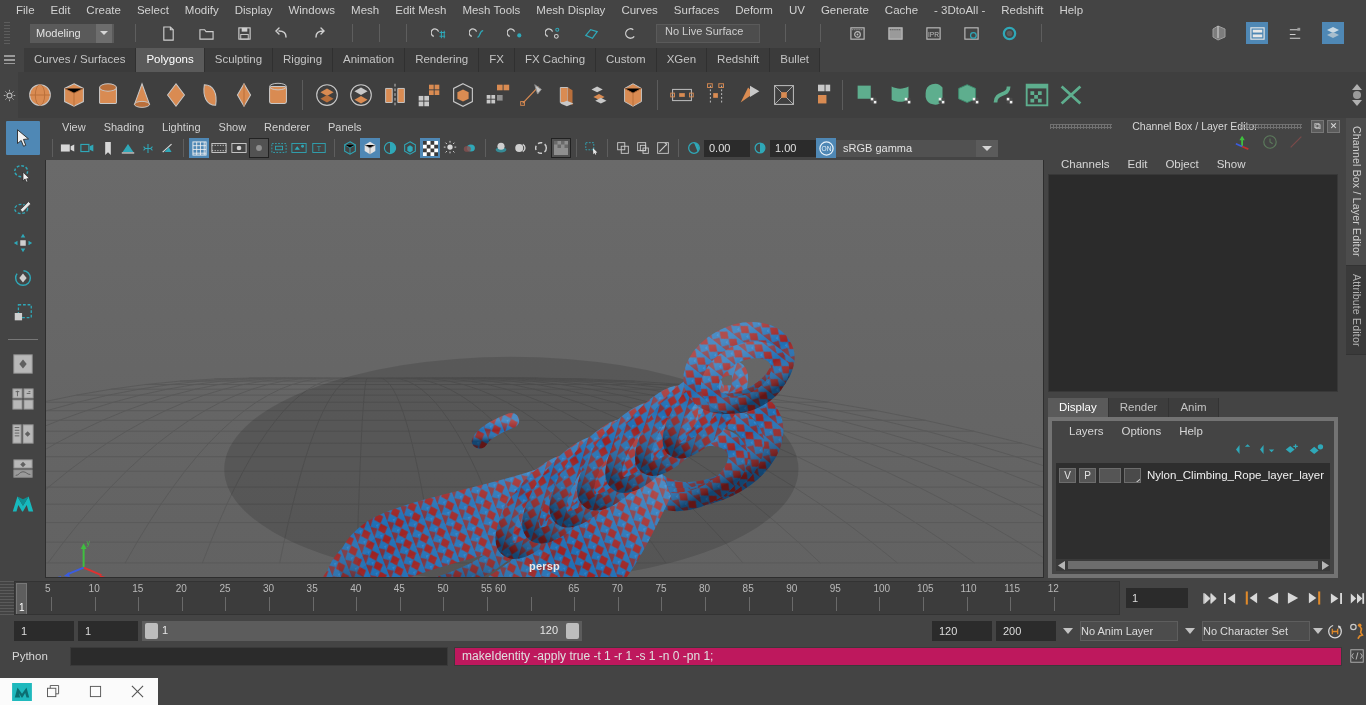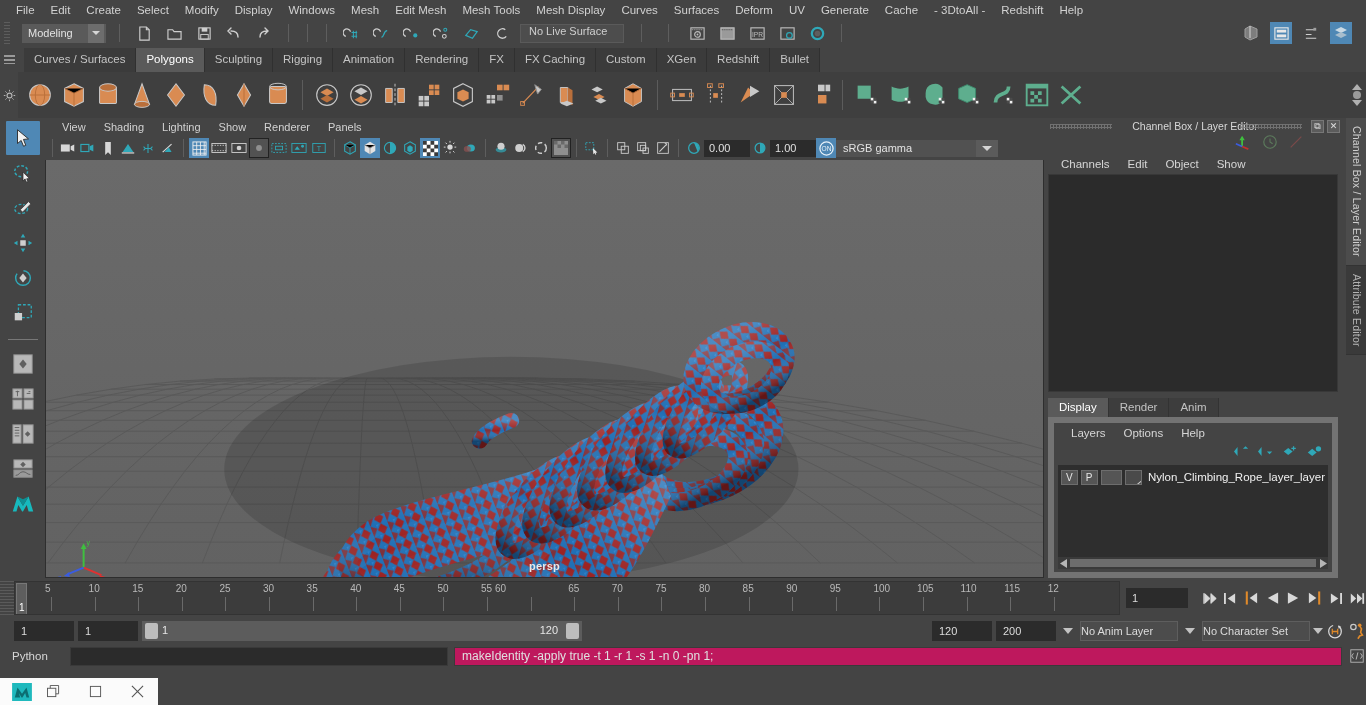--- a/index.html
+++ b/index.html
@@ -10,21 +10,21 @@
     color:#c8c8c8;
     -webkit-font-smoothing:antialiased;
   }
   .app{ position:relative; width:1366px; height:705px; background:#444; }
 
   
   .menubar{ height:20px; background:#444444; display:flex; align-items:center; padding-left:8px; }
   .menubar .mi{ font-size:11.5px; color:#d2d2d2; padding:0 8px; line-height:20px; white-space:nowrap; cursor:default; }
 
   
-  .statusline{ height:26px; background:#444444; display:flex; align-items:center; padding-left:4px; gap:8px; }
+  .statusline{ height:26px; background:#444444; display:flex; align-items:center; padding-left:4px; gap:16px; }
   .grip{ width:6px; height:22px; background:
      repeating-linear-gradient(to bottom, #6a6a6a 0 1px, transparent 1px 3px);
      opacity:.65; margin-right:4px; }
   .modesel{ width:84px; height:19px; background:#5a5a5a; border:none; display:flex; align-items:center;
             padding-left:6px; font-size:11px; color:#e2e2e2; position:relative;}
   .modesel .arr{ position:absolute; right:2px; top:0; width:16px; height:19px; background:#6d6d6d;
             display:flex; align-items:center; justify-content:center;}
   .modesel .arr:after{ content:""; border-left:4px solid transparent; border-right:4px solid transparent;
             border-top:4px solid #d6d6d6; }
   .sep{ width:1px; height:18px; background:#5e5e5e; margin:0 5px; }
@@ -93,21 +93,21 @@
                     repeating-linear-gradient(to bottom,#7d7d7d 0 1px,transparent 1px 3px);
          background-size:3px 3px; opacity:.8;}
   .win-btn{ width:13px;height:13px;background:#5c5c5c;border:1px solid #777;display:inline-flex;
             align-items:center;justify-content:center;font-size:9px;color:#e0e0e0;}
   .cbmenu{ height:20px; display:flex; align-items:center; padding-left:8px; gap:0; }
   .cbmenu .mi{ font-size:11.5px; color:#d6d6d6; padding:0 9px;}
   .cbarea{ flex:0 0 auto; height:218px; background:#2b2b2b; margin:0 8px 0 4px; border:1px solid #383838;}
   .lay-tabs{ display:flex; align-items:flex-end; padding-left:4px; margin-top:6px;}
   .lay-tab{ font-size:11.5px; padding:3px 11px 4px; background:#3d3d3d; color:#c2c2c2; border-right:1px solid #333;}
   .lay-tab.active{ background:#5a5a5a; color:#fff;}
-  .lay-panel{ margin:0 8px 0 4px; background:#444; border:6px solid #737373; flex:1; display:flex; flex-direction:column;}
+  .lay-panel{ margin:0 8px 0 4px; background:#444; border:4px solid #737373; flex:1; display:flex; flex-direction:column;}
   .lay-menu{ height:20px; display:flex; align-items:center; padding-left:8px;}
   .lay-menu .mi{ font-size:11.5px; color:#d6d6d6; padding:0 9px;}
   .lay-btns{ height:20px; display:flex; align-items:center; justify-content:flex-end; padding-right:10px; gap:8px;}
   .lay-list{ flex:1; background:#2e2e2e; margin:2px 4px 0 4px; padding:3px;}
   .lay-row{ display:flex; align-items:center; gap:3px; height:18px; }
   .lay-chip{ width:17px;height:15px;background:#555;border:1px solid #6d6d6d;display:flex;
              align-items:center;justify-content:center;font-size:10px;color:#e5e5e5;}
   .lay-chip.blank{ width:22px; }
   .lay-swatch{ width:17px;height:15px;background:#4a4a4a;border:1px solid #6d6d6d; position:relative; overflow:hidden;}
   .lay-swatch:after{content:"";position:absolute;left:-2px;top:14px;width:24px;height:1px;background:#d0d0d0;transform:rotate(-40deg);}

